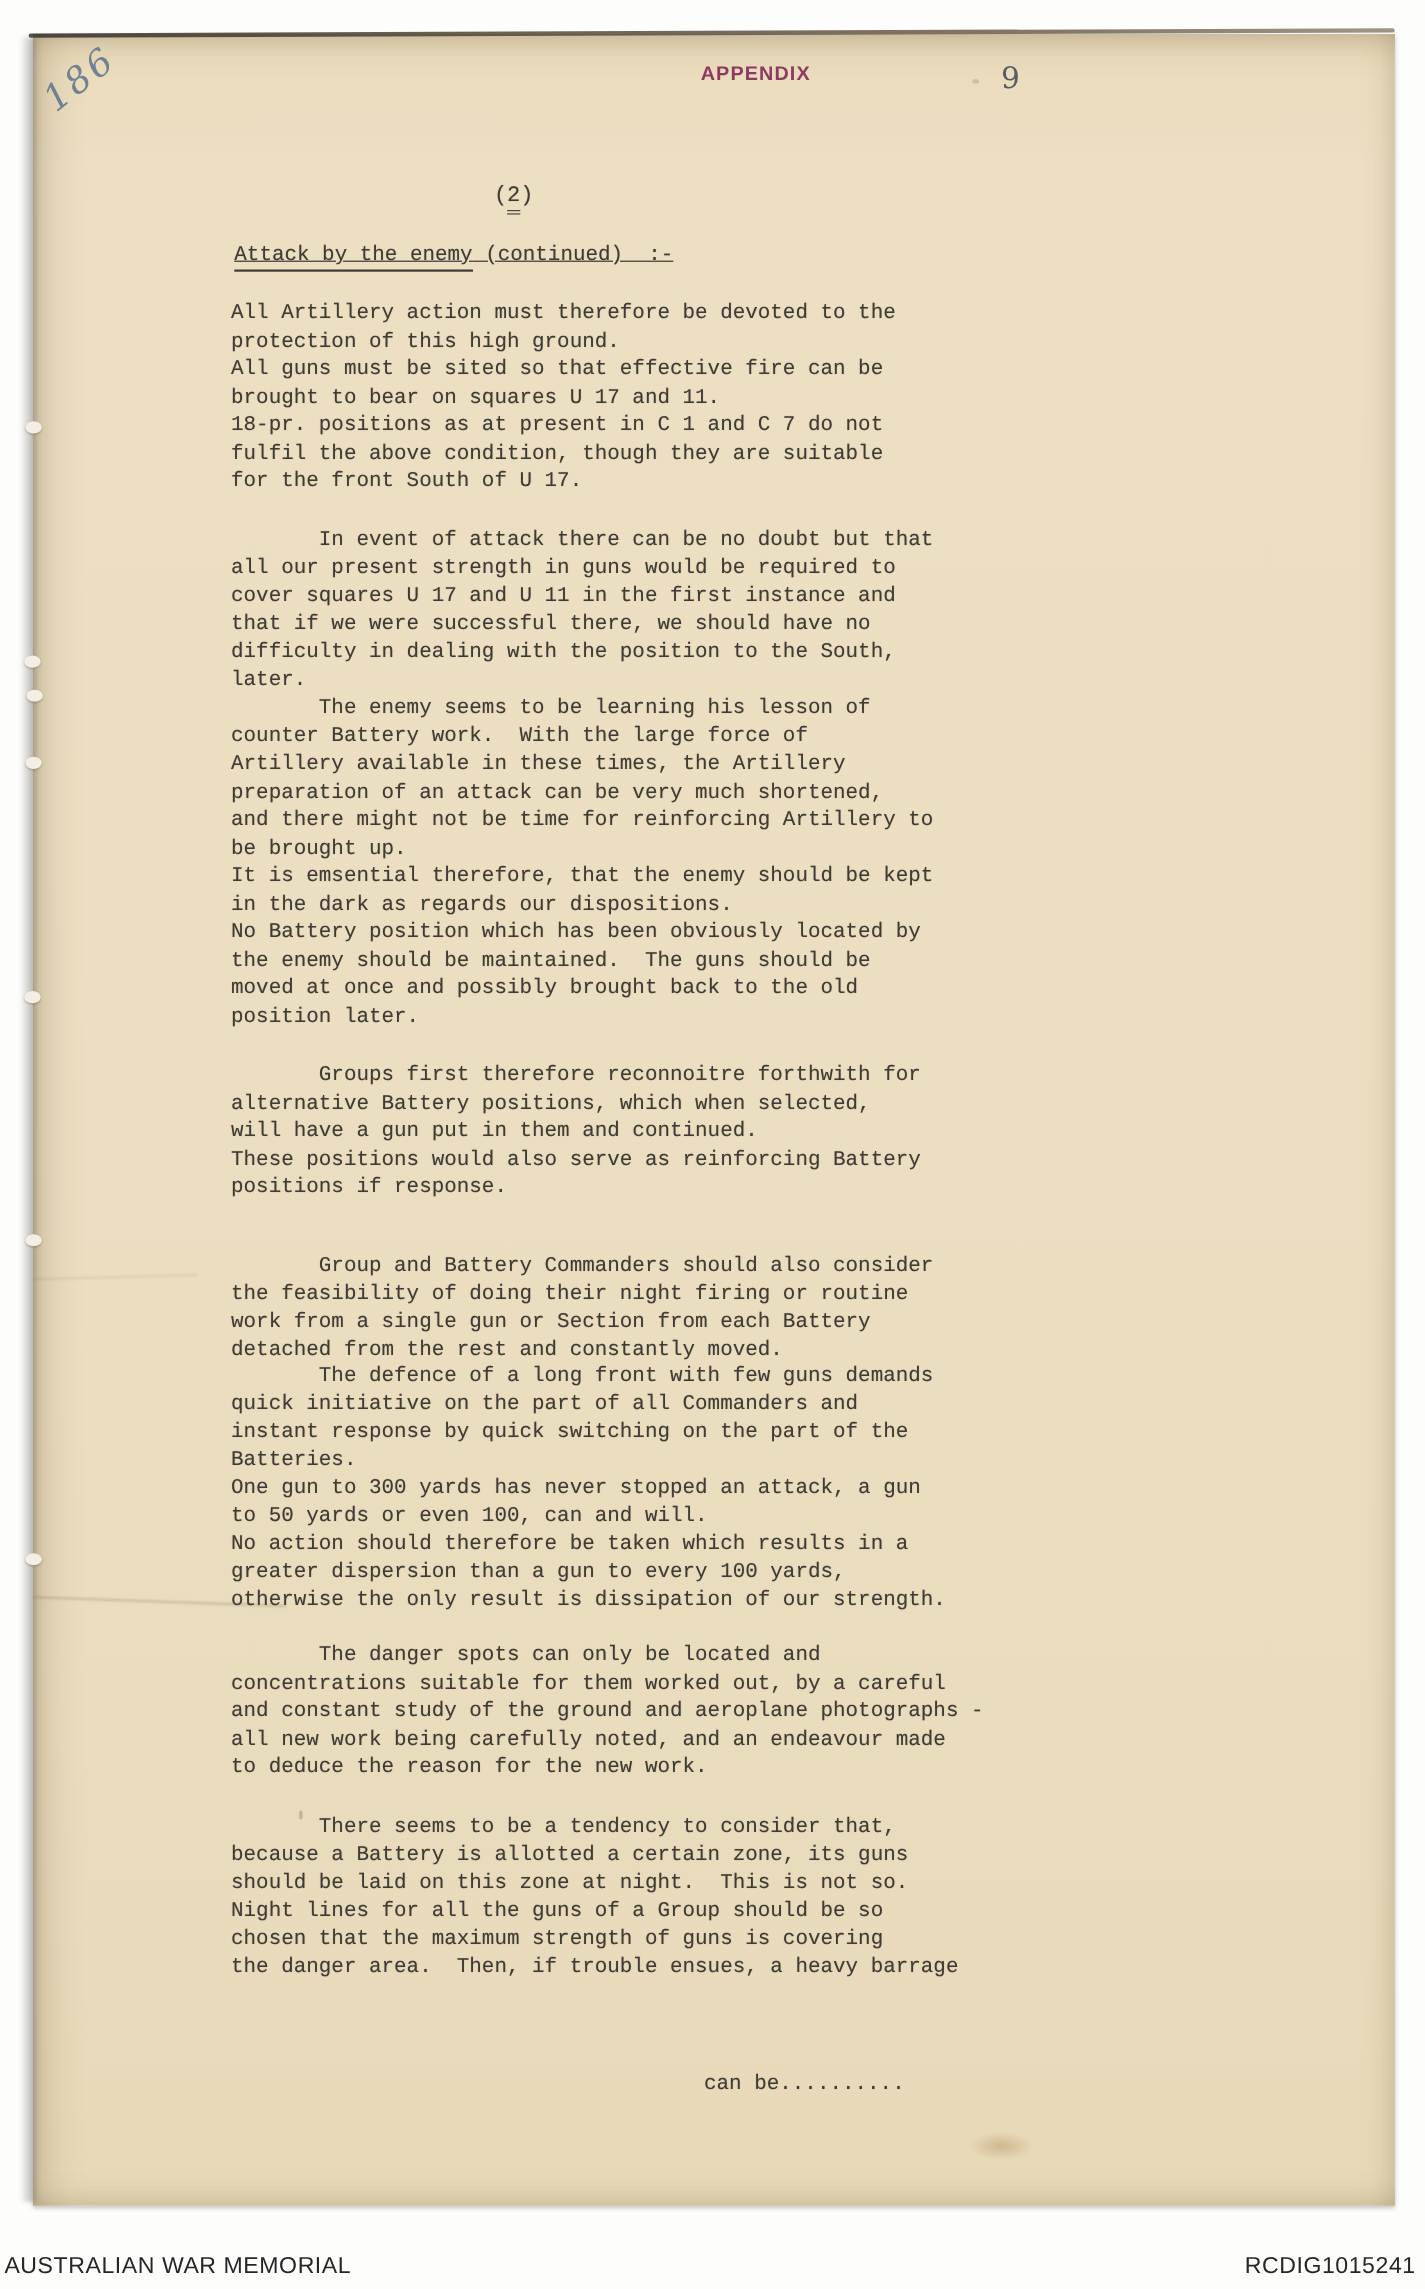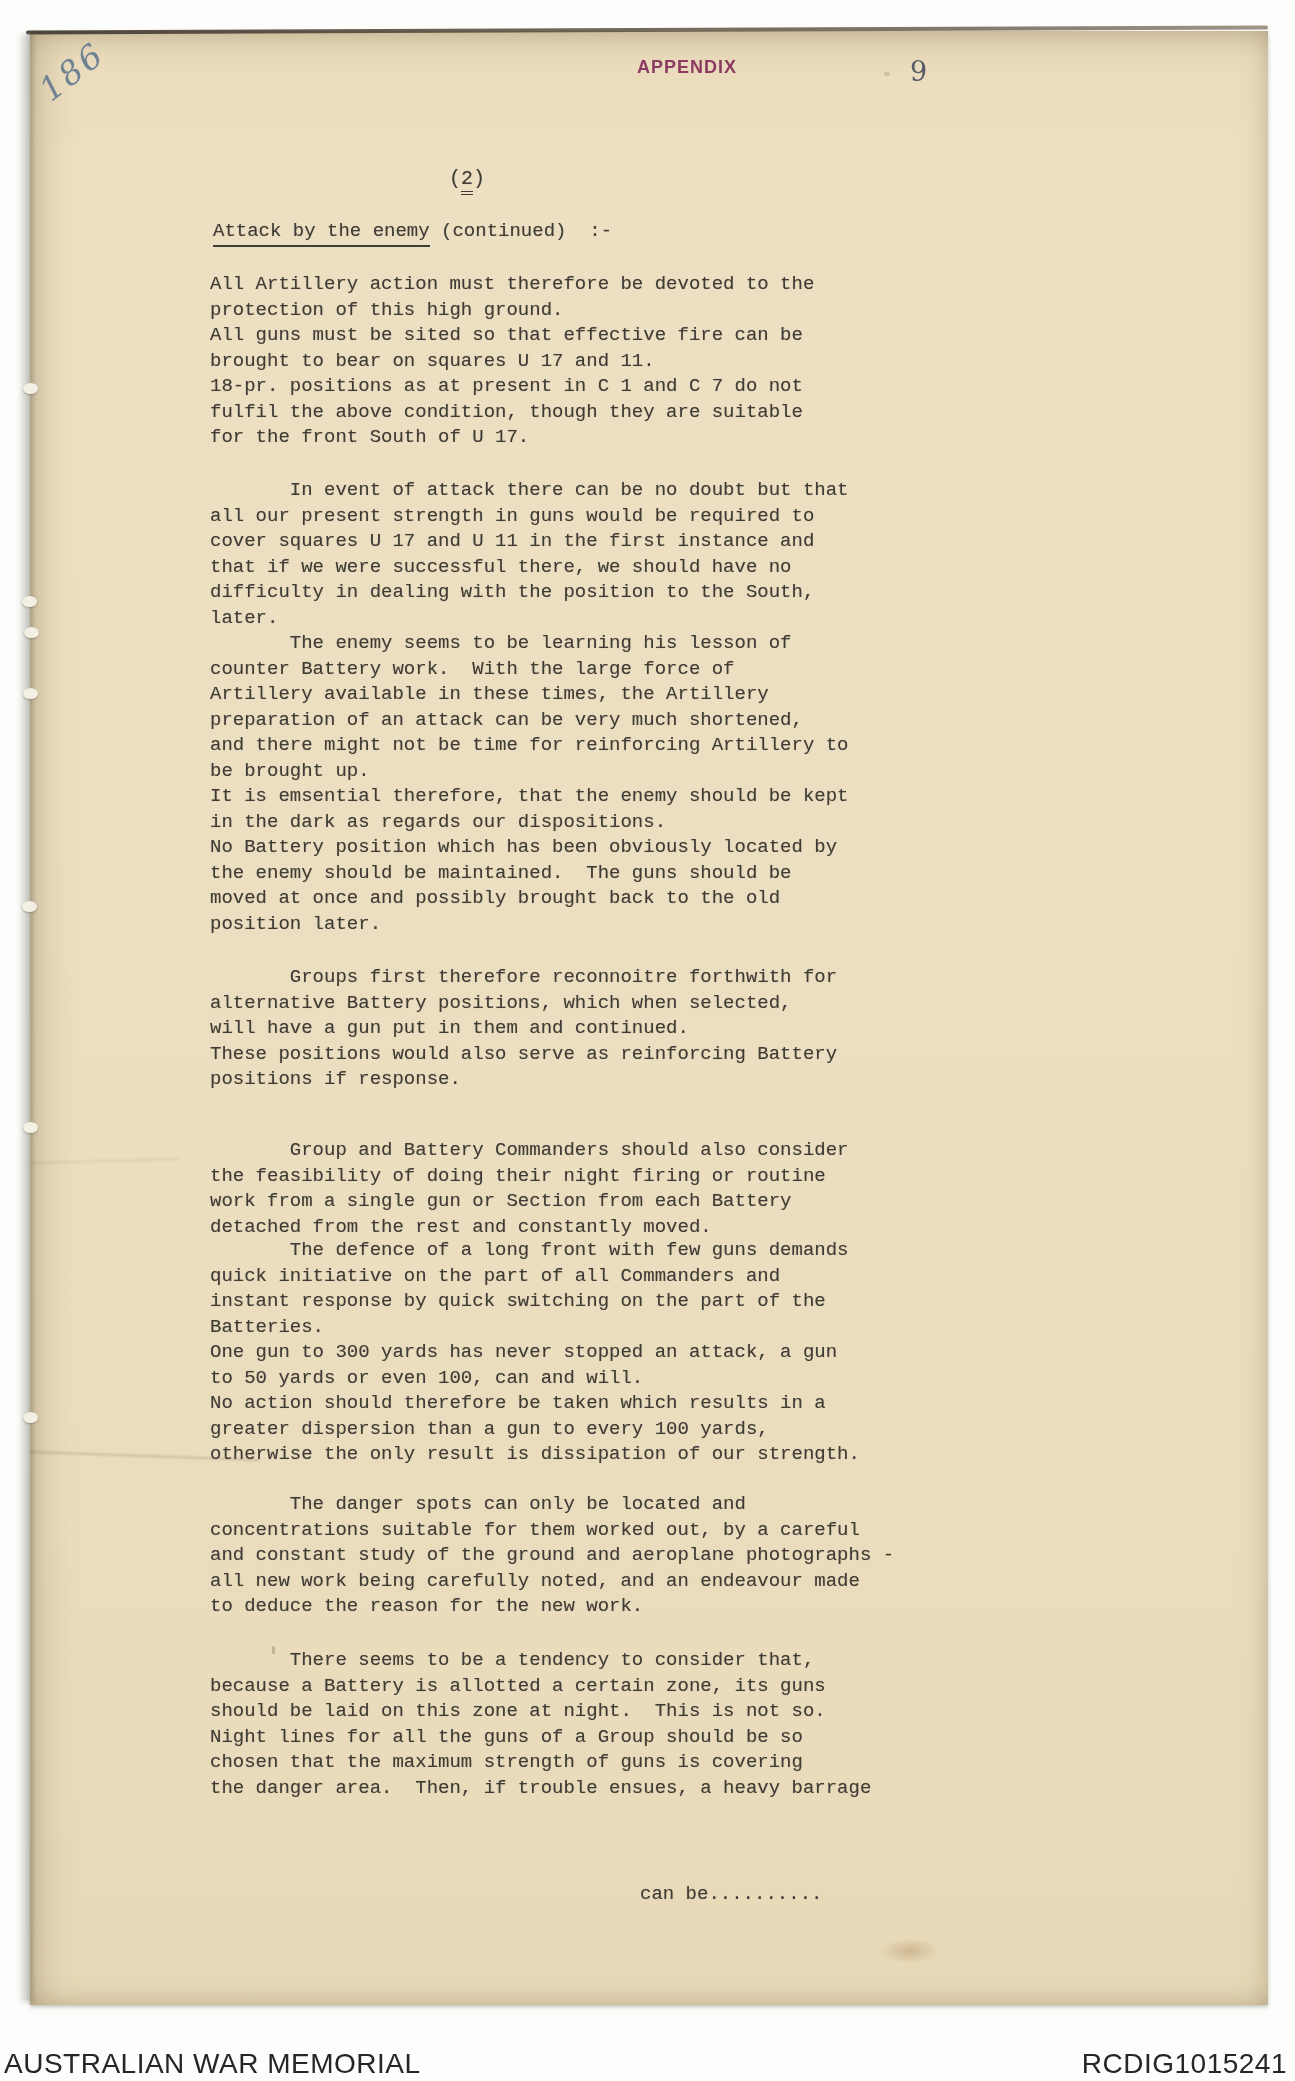--- a/index.html
+++ b/index.html
@@ -60,28 +60,28 @@
   }
   
   .typed{
     font-family:"Liberation Mono","DejaVu Sans Mono", monospace;
     font-size:19px;line-height:25.5px;color:#3f3b35;
     white-space:pre;
     text-shadow:0 0 1px rgba(63,59,53,.35);
   }
   .page-marker{position:absolute;left:449px;top:166px;font-size:20px;}
   .page-marker .u2{border-bottom:4px double #3f3b35;padding-bottom:1px;}
-  .doc-heading{position:absolute;left:213px;top:219px;}
+  .doc-heading{position:absolute;left:213px;top:219px;text-decoration:underline;}
   .doc-heading .underlined{border-bottom:2px solid #3f3b35;padding-bottom:3px;}
   .para{position:absolute;left:210px;}
   .tline{white-space:pre;}
   .continuation{position:absolute;left:640px;top:1882px;}
   
   .footer-text{
-    position:absolute;top:2048px;font-size:28px;color:#262626;
+    position:absolute;top:2048px;font-size:21px;color:#262626;
     font-family:"Liberation Sans", sans-serif;letter-spacing:.5px;
   }
   .footer-source{left:4px;}
   .footer-id{right:8px;}
 </style>
 </head>
 <body>
 
 <div class="paper"></div>
 <div class="paper-top-edge"></div>

